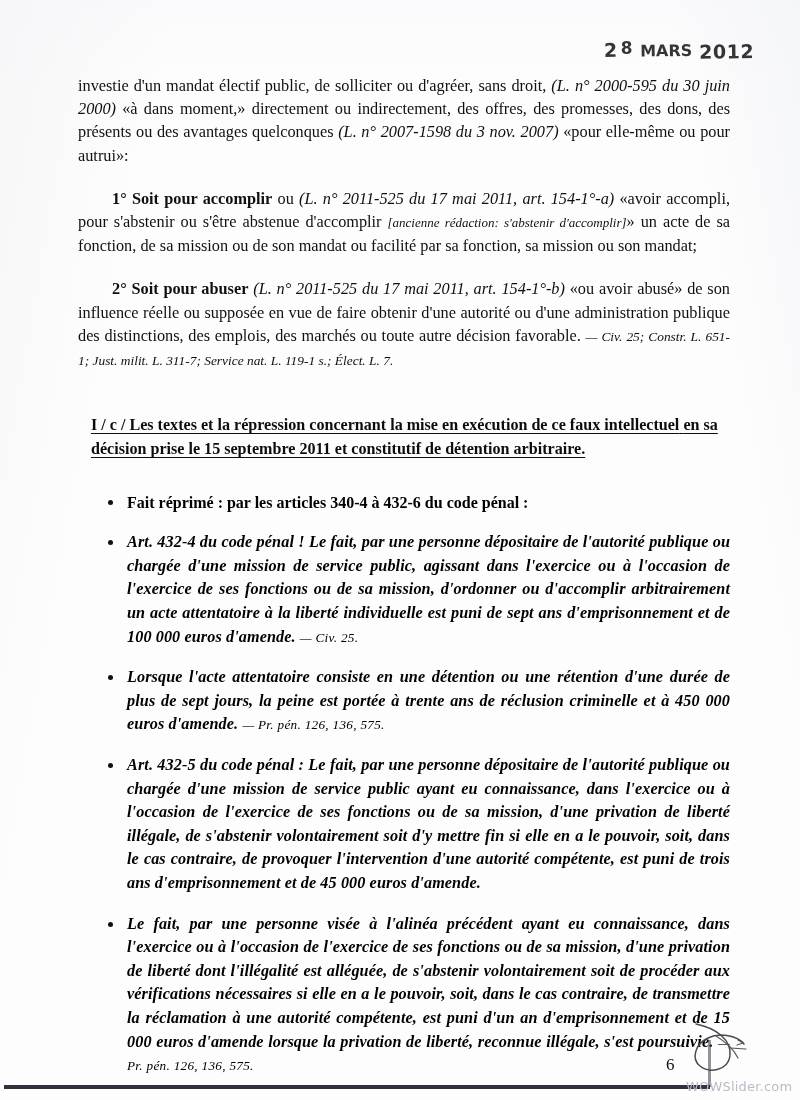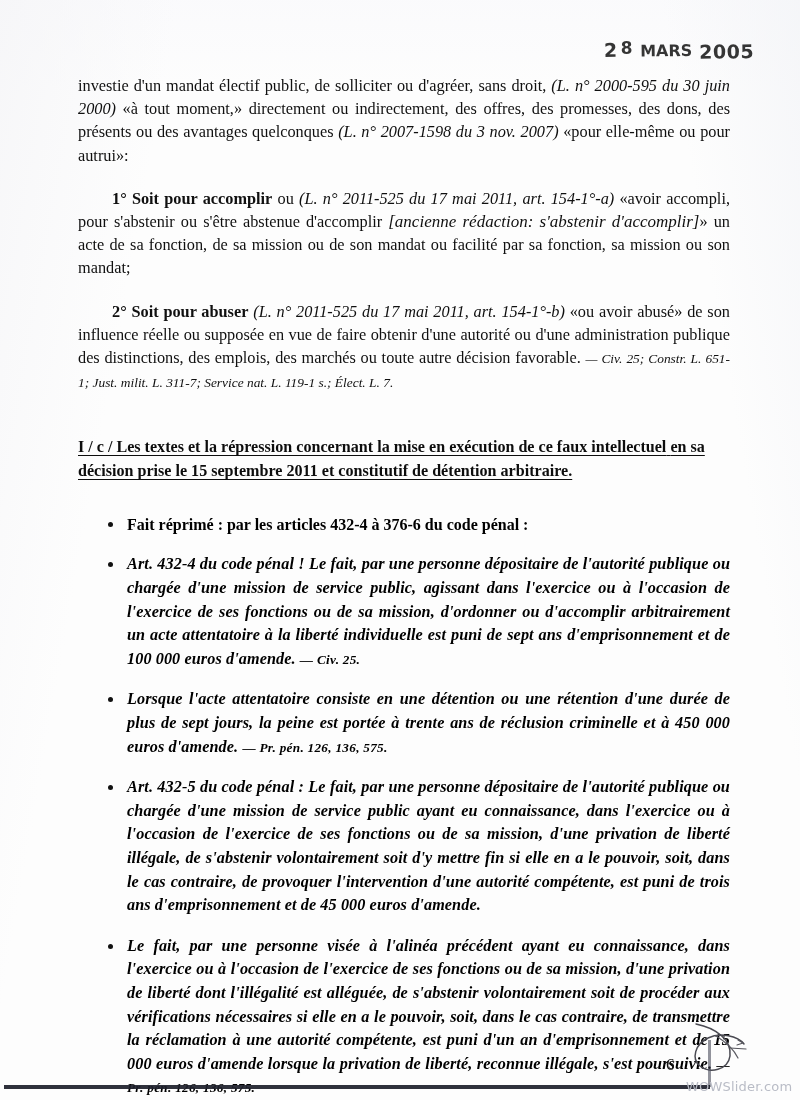--- a/index.html
+++ b/index.html
@@ -98,33 +98,34 @@
 
   i, .it { font-style: italic; }
   b, .bd { font-weight: bold; }
   .u { }
 
   .small-cite {
     font-size: 13.4px;
     font-style: italic;
   }
   .small-red {
-    font-size: 17px;
+    font-size: 13px;
     font-style: italic;
   }
 
   
   .heading {
     font-weight: bold;
     font-size: 16.1px;
     line-height: 24px;
     text-decoration: underline;
     text-underline-offset: 3px;
     color: #0d0d0d;
     text-align: left;
+    margin-left: 13px;
   }
 
   
   .bullets { margin: 0; padding: 0; list-style: none; }
   .bullet-item {
     position: relative;
     padding-left: 49px;
     text-align: justify;
     margin-bottom: 17px;
   }
@@ -144,21 +145,21 @@
   }
   .bullet-bi {
     font-weight: bold;
     font-style: italic;
     font-size: 16.2px;
     line-height: 23.6px;
     letter-spacing: 0.1px;
   }
   .bullet-bi .cite {
     font-size: 13.2px;
-    font-weight: bold;
+    font-weight: normal;
     font-style: italic;
     letter-spacing: 0.3px;
   }
 
   
   #page-number {
     position: absolute;
     left: 666px;
     top: 1055px;
     font-size: 17px;
@@ -184,47 +185,47 @@
   }
 </style>
 </head>
 <body>
 
 <div id="page">
 
   <div id="scan-tint"></div>
 
   <div id="date-stamp">
-    <span class="d1">2</span><span class="d2">8</span><span class="dm">MARS</span><span class="dy">2005</span>
+    <span class="d1">2</span><span class="d2">8</span><span class="dm">MARS</span><span class="dy">2012</span>
   </div>
 
   <div id="content">
 
-    <p class="body-par"><span>investie d'un mandat électif public, de solliciter ou d'agréer, sans droit, </span><i>(L. n° 2000-595 du 30 juin 2000)</i><span> «à tout moment,» directement ou indirectement, des offres, des promesses, des dons, des présents ou des avantages quelconques </span><i>(L. n° 2007-1598 du 3 nov. 2007)</i><span> «pour elle-même ou pour autrui»:</span></p>
+    <p class="body-par"><span>investie d'un mandat électif public, de solliciter ou d'agréer, sans droit, </span><i>(L. n° 2000-595 du 30 juin 2000)</i><span> «à dans moment,» directement ou indirectement, des offres, des promesses, des dons, des présents ou des avantages quelconques </span><i>(L. n° 2007-1598 du 3 nov. 2007)</i><span> «pour elle-même ou pour autrui»:</span></p>
 
     <div class="gap-md"></div>
 
     <p class="body-par indented"><b>1°</b> <b>Soit pour accomplir</b><span> ou </span><i>(L. n° 2011-525 du 17 mai 2011, art. 154-1°-a)</i><span> «avoir accompli, pour s'abstenir ou s'être abstenue d'accomplir </span><i class="small-red">[ancienne rédaction: s'abstenir d'accomplir]</i><span>» un acte de sa fonction, de sa mission ou de son mandat ou facilité par sa fonction, sa mission ou son mandat;</span></p>
 
     <div class="gap-md"></div>
 
     <p class="body-par indented"><b>2°</b> <b>Soit pour abuser</b> <i>(L. n° 2011-525 du 17 mai 2011, art. 154-1°-b)</i><span> «ou avoir abusé» de son influence réelle ou supposée en vue de faire obtenir d'une autorité ou d'une administration publique des distinctions, des emplois, des marchés ou toute autre décision favorable. </span><span class="small-cite">— Civ. 25; Constr. L. 651-1; Just. milit. L. 311-7; Service nat. L. 119-1 s.; Élect. L. 7.</span></p>
 
     <div class="gap-lg"></div>
     <div class="gap-sm"></div>
 
     <p class="heading"><span>I / c / Les textes et la répression concernant la mise en exécution de ce faux intellectuel</span> <span>en sa décision prise le 15 septembre 2011 et constitutif de détention arbitraire.</span></p>
 
     <div class="gap-lg"></div>
 
     <ul class="bullets">
 
       <li class="bullet-item bullet-bold">
         <span class="dot"></span>
-        <span>Fait réprimé : par les articles 432-4 à 376-6 du code pénal :</span>
+        <span>Fait réprimé : par les articles 340-4 à 432-6 du code pénal :</span>
       </li>
 
       <li class="bullet-item bullet-bi">
         <span class="dot"></span>
         <span class="u">Art. 432-4 du code pénal !</span><span> Le fait, par une personne dépositaire de l'autorité publique ou chargée d'une mission de service public, agissant dans l'exercice ou à l'occasion de l'exercice de ses fonctions ou de sa mission, d'ordonner ou d'accomplir arbitrairement un acte attentatoire à la liberté individuelle est puni de sept ans d'emprisonnement et de 100 000 euros d'amende. </span><span class="cite">— Civ. 25.</span>
       </li>
 
       <li class="bullet-item bullet-bi">
         <span class="dot"></span>
         <span>Lorsque l'acte attentatoire consiste en une détention ou une rétention d'une durée de plus de sept jours, la peine est portée à trente ans de réclusion criminelle et à 450 000 euros d'amende. </span><span class="cite">— Pr. pén.  126,  136,  575.</span>

